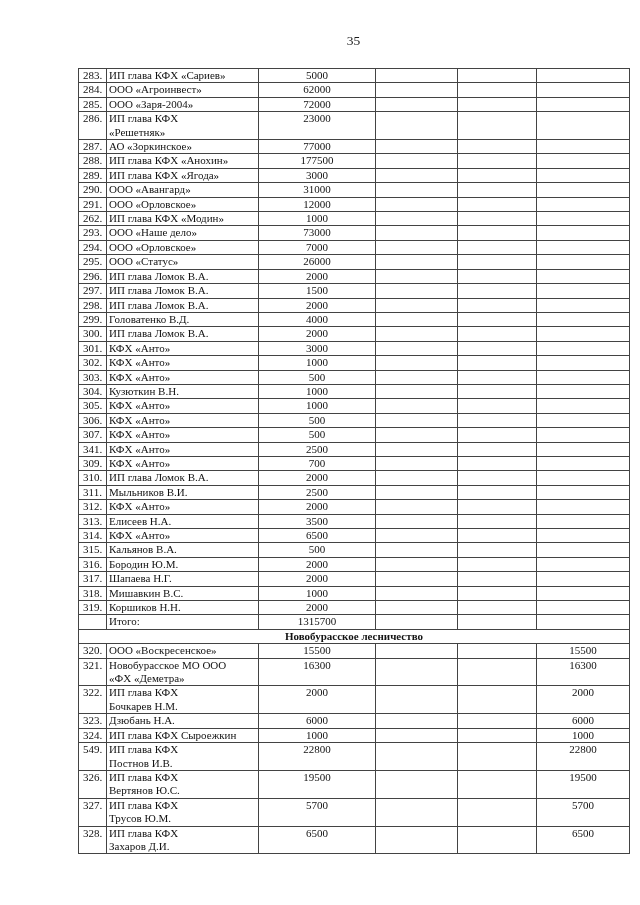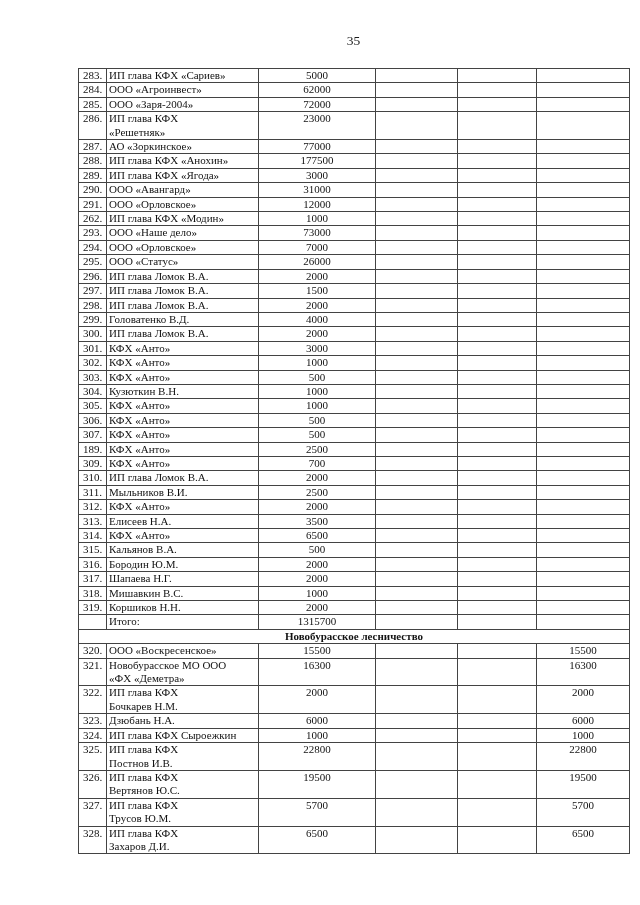--- a/index.html
+++ b/index.html
@@ -274,21 +274,21 @@
         </tr>
         <tr>
           <td class="num">307.</td>
           <td class="name">КФХ «Анто»</td>
           <td class="val">500</td>
           <td class="c"></td>
           <td class="c"></td>
           <td class="c"></td>
         </tr>
         <tr>
-          <td class="num">189.</td>
+          <td class="num">341.</td>
           <td class="name">КФХ «Анто»</td>
           <td class="val">2500</td>
           <td class="c"></td>
           <td class="c"></td>
           <td class="c"></td>
         </tr>
         <tr>
           <td class="num">309.</td>
           <td class="name">КФХ «Анто»</td>
           <td class="val">700</td>
@@ -423,21 +423,21 @@
         </tr>
         <tr>
           <td class="num">324.</td>
           <td class="name">ИП глава КФХ Сыроежкин</td>
           <td class="val">1000</td>
           <td class="c"></td>
           <td class="c"></td>
           <td class="c">1000</td>
         </tr>
         <tr>
-          <td class="num">325.</td>
+          <td class="num">549.</td>
           <td class="name">ИП глава КФХ
 Постнов И.В.</td>
           <td class="val">22800</td>
           <td class="c"></td>
           <td class="c"></td>
           <td class="c">22800</td>
         </tr>
         <tr>
           <td class="num">326.</td>
           <td class="name">ИП глава КФХ

